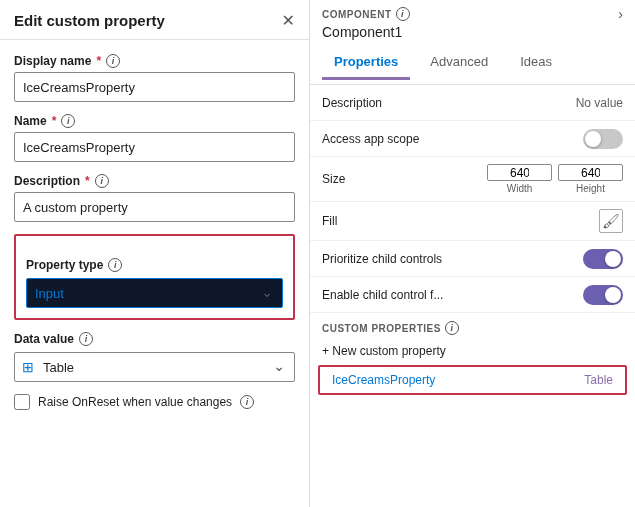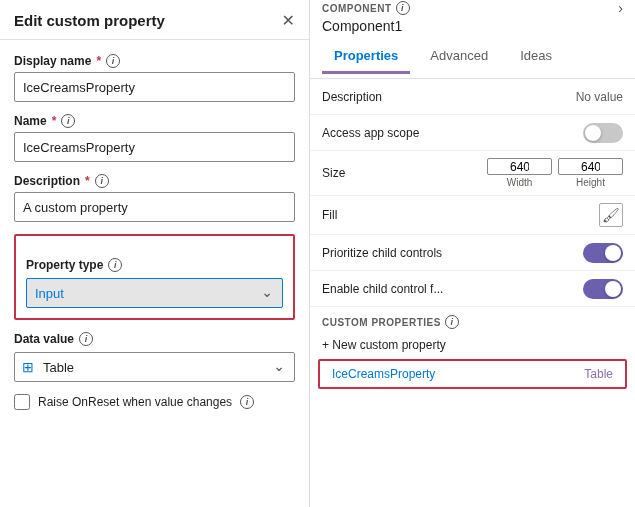--- a/index.html
+++ b/index.html
@@ -94,21 +94,21 @@
       gap: 5px;
     }
     .select-input {
       width: 100%;
       height: 30px;
       border: 1px solid #0078d4;
       border-radius: 2px;
       padding: 0 8px;
       font-size: 13px;
       color: #0078d4;
-      background: #e5e5e5;
+      background: #0f172a;
       appearance: none;
       -webkit-appearance: none;
       cursor: pointer;
       outline: none;
     }
     .select-wrapper {
       position: relative;
     }
     .select-wrapper::after {
       content: '⌄';
@@ -180,21 +180,21 @@
 
     
     .right-panel {
       flex: 1;
       background: #fff;
       display: flex;
       flex-direction: column;
       height: 507px;
     }
     .right-header {
-      padding: 0 12px 4px;
+      padding: 6px 12px 4px;
       border-bottom: 1px solid #e0e0e0;
     }
     .right-header-top {
       display: flex;
       align-items: center;
       justify-content: space-between;
     }
     .component-label {
       font-size: 10px;
       font-weight: 600;

